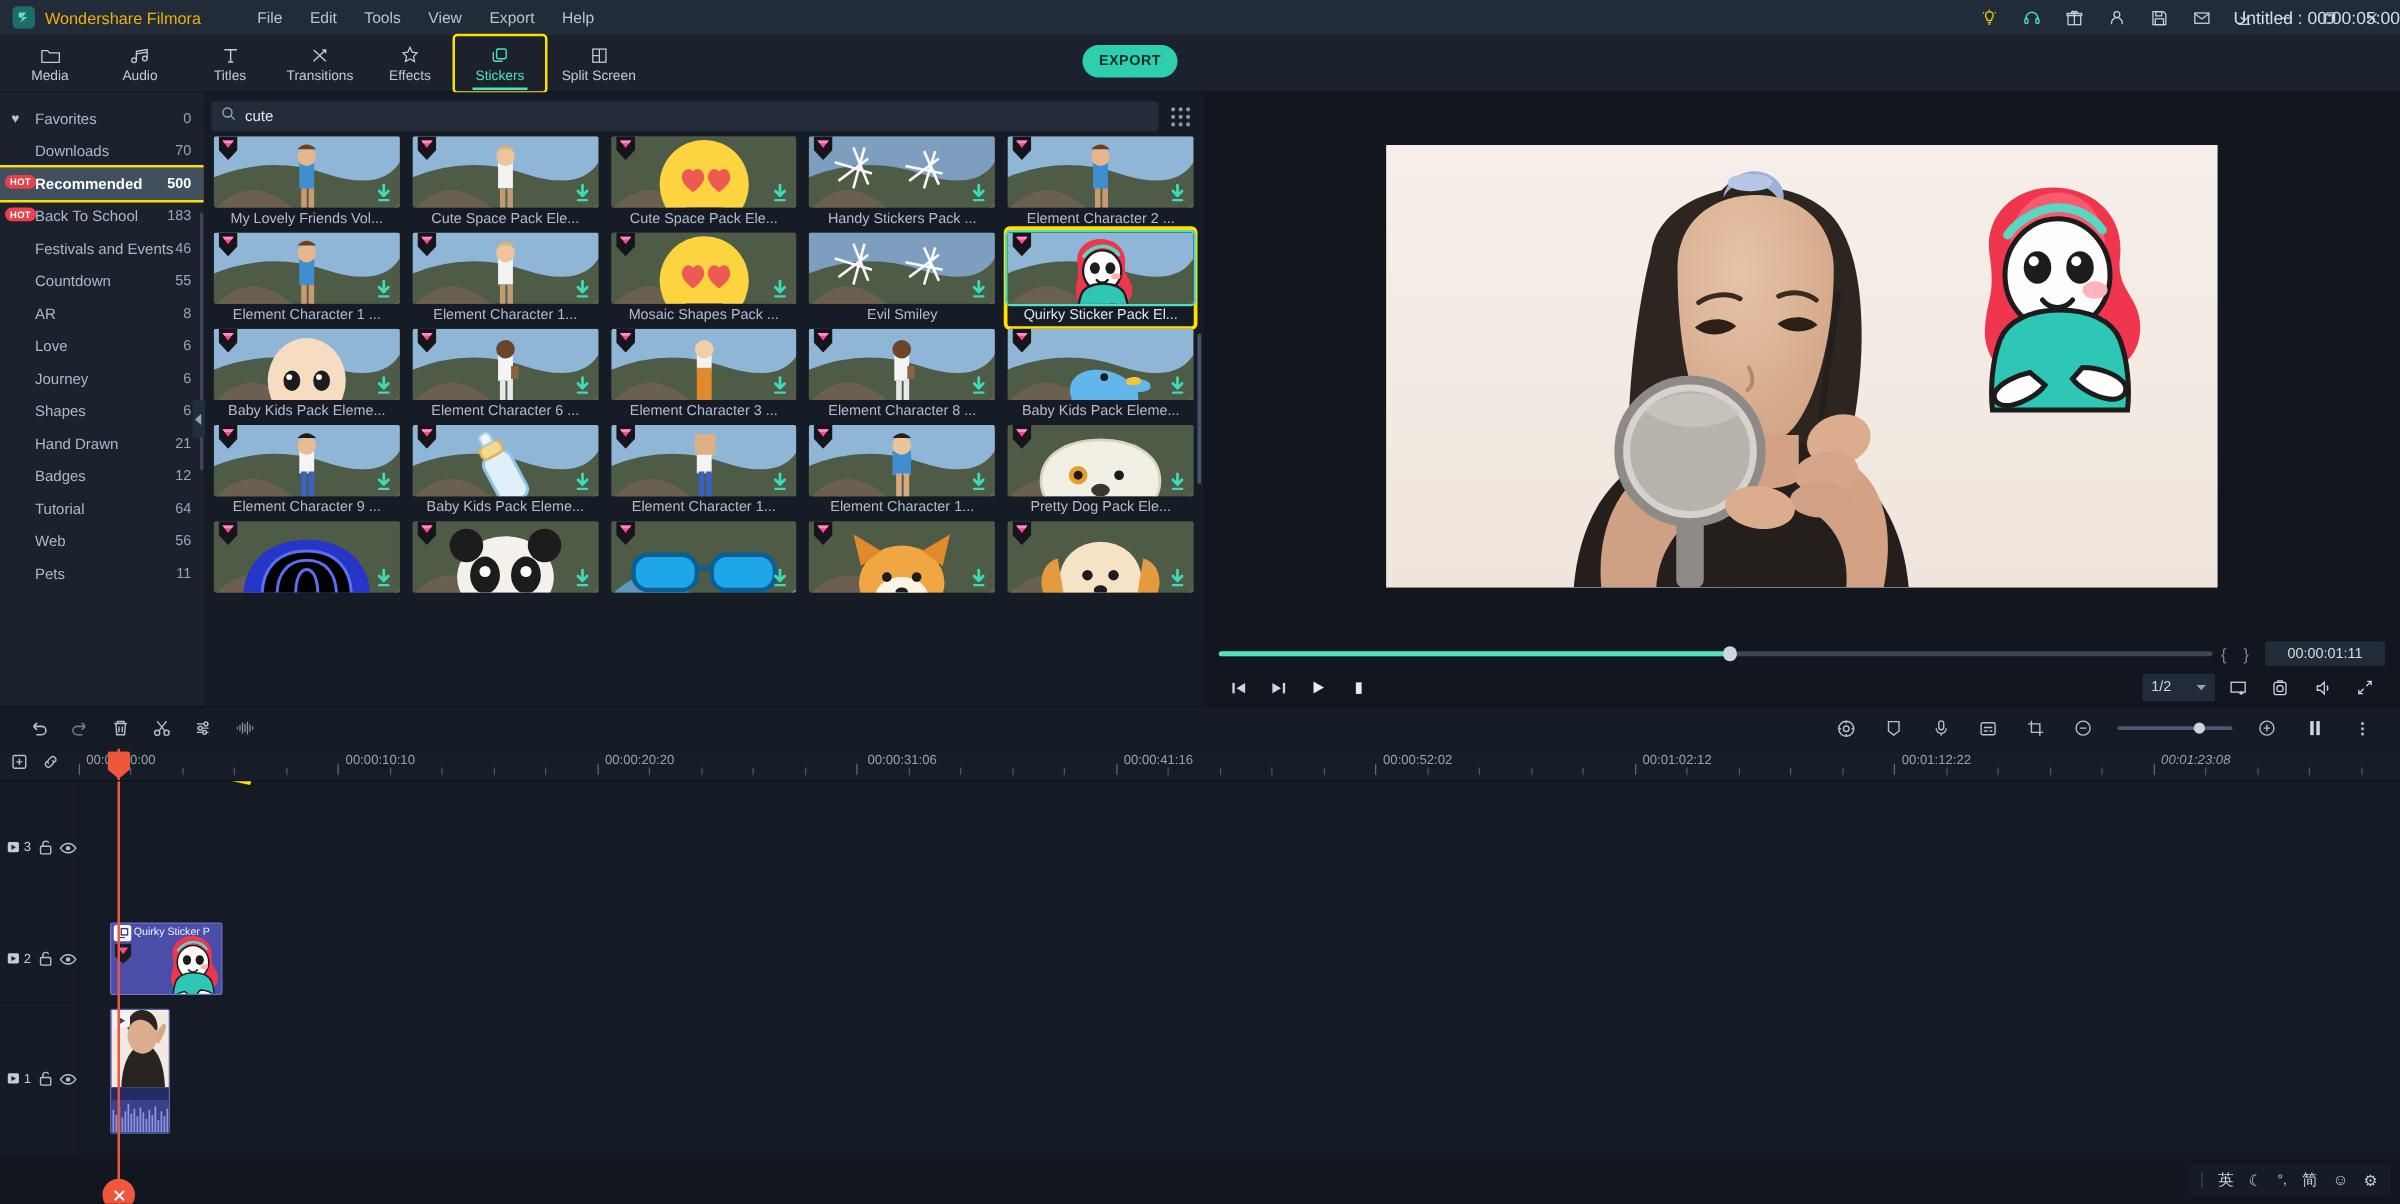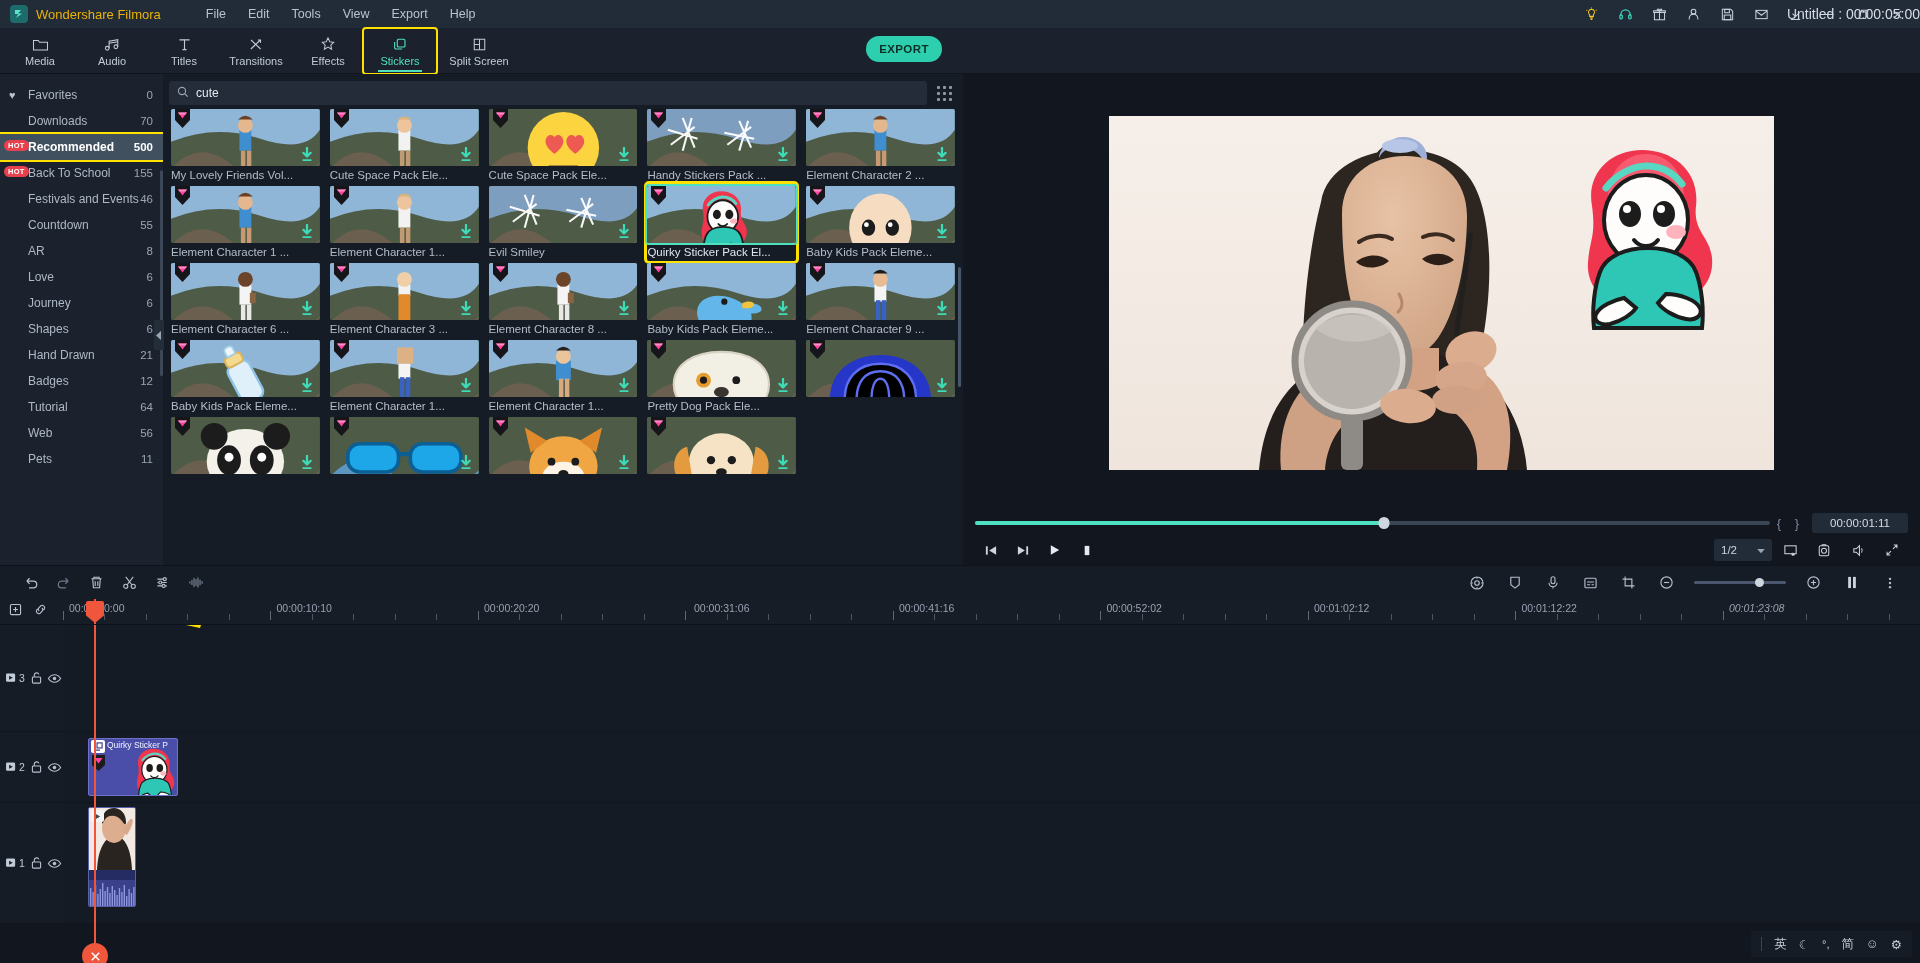--- a/index.html
+++ b/index.html
@@ -68,21 +68,21 @@
   #searchrow{height:28px;display:flex;align-items:center;padding:0 6px;background:#161c26;margin-top:5px;}
   #searchbox{flex:1;height:24px;background:#232c38;border-radius:3px;display:flex;align-items:center;padding:0 8px;gap:7px;}
   #searchbox input{background:transparent;border:0;outline:0;color:#e3e9f1;font-size:12px;
     font-family:"Liberation Sans",sans-serif;width:100%;}
   #gridicon{width:26px;display:flex;align-items:center;justify-content:center;margin-left:4px;}
   .dots{display:grid;grid-template-columns:repeat(3,3px);gap:3px;}
   .dots i{width:3px;height:3px;background:#8e99a8;border-radius:1px;display:block;}
 
   #grid{flex:1;position:relative;overflow:hidden;padding:0 8px;}
   #gridinner{display:grid;grid-template-columns:repeat(5,1fr);column-gap:10px;}
-  .cell{position:relative;padding-top:2px;}
+  .cell{position:relative;padding-top:2px;text-align:center;}
   .cell .lbl{font-size:11.5px;color:#b3bdca;height:18px;line-height:18px;overflow:hidden;white-space:nowrap;}
   .thumb{height:57px;border-radius:2px;position:relative;overflow:hidden;background:#3b4a45;}
   .thumb .bg{position:absolute;inset:0;}
   .gem{position:absolute;left:4px;top:0;width:15px;height:19px;z-index:3;}
   .dl{position:absolute;right:6px;bottom:4px;z-index:3;}
   .cell.selected .thumb{outline:2px solid #4fe0c0;}
   .cell.selected{outline:3px solid #ffe100;border-radius:2px;}
   .cell.selected .lbl{color:#dfe6ee;}
   #grid-scroll{position:absolute;right:2px;top:160px;width:3px;height:120px;background:#48556a;border-radius:2px;}
 
@@ -302,21 +302,21 @@
         <span class="ct">70</span>
       </div>
       <div class="cat active hlbox">
         <span class="hot">HOT</span>
         <span class="nm">Recommended</span>
         <span class="ct">500</span>
       </div>
       <div class="cat">
         <span class="hot">HOT</span>
         <span class="nm">Back To School</span>
-        <span class="ct">155</span>
+        <span class="ct">183</span>
       </div>
       <div class="cat">
         <span class="nm">Festivals and Events</span>
         <span class="ct">46</span>
       </div>
       <div class="cat">
         <span class="nm">Countdown</span>
         <span class="ct">55</span>
       </div>
       <div class="cat">
@@ -556,20 +556,42 @@
                   <path d="M0 0h15v11l-7.5 8L0 11z" fill="#15151a"></path>
                   <path d="M3 3.4h9l-4.5 6z" fill="#ff45a0"></path>
                   <path d="M3 3.4h9l-1.6 2.2H4.6z" fill="#ff8cc6"></path>
                 </svg>
                 <svg class="dl" width="14" height="15" viewBox="0 0 15 16">
                   <path d="M7.5 1v8M3.6 6.2l3.9 4 3.9-4" stroke="#3ddbb8" stroke-width="2.4" fill="none" stroke-linecap="round" stroke-linejoin="round"></path>
                   <path d="M3.4 14h8.2" stroke="#3ddbb8" stroke-width="1.8" stroke-linecap="round"></path>
                 </svg>
               </div>
               <div class="lbl">Element Character 1...</div>
+            </div>
+            <div class="cell">
+              <div class="thumb">
+                <svg class="bg" viewBox="0 0 100 57" preserveAspectRatio="none">
+                  <rect width="100" height="57" fill="#4e5b46"></rect>
+                  <path d="M0 40 Q20 18 44 40 T100 36 V57 H0Z" fill="#6b6050"></path>
+                  <circle cx="50" cy="26" r="24" fill="#fcd440"></circle>
+                  <path d="M38 22c0-4 4-6 6-3 2-3 6-1 6 3 0 4-6 8-6 8s-6-4-6-8z" fill="#ec5a52"></path>
+                  <path d="M52 22c0-4 4-6 6-3 2-3 6-1 6 3 0 4-6 8-6 8s-6-4-6-8z" fill="#ec5a52"></path>
+                  <path d="M40 38 q10 10 20 0 z" fill="#5b3a2e"></path>
+                </svg>
+                <svg class="gem" viewBox="0 0 15 19">
+                  <path d="M0 0h15v11l-7.5 8L0 11z" fill="#15151a"></path>
+                  <path d="M3 3.4h9l-4.5 6z" fill="#ff45a0"></path>
+                  <path d="M3 3.4h9l-1.6 2.2H4.6z" fill="#ff8cc6"></path>
+                </svg>
+                <svg class="dl" width="14" height="15" viewBox="0 0 15 16">
+                  <path d="M7.5 1v8M3.6 6.2l3.9 4 3.9-4" stroke="#3ddbb8" stroke-width="2.4" fill="none" stroke-linecap="round" stroke-linejoin="round"></path>
+                  <path d="M3.4 14h8.2" stroke="#3ddbb8" stroke-width="1.8" stroke-linecap="round"></path>
+                </svg>
+              </div>
+              <div class="lbl">Mosaic Shapes Pack ...</div>
             </div>
             <div class="cell">
               <div class="thumb">
                 <svg class="bg" viewBox="0 0 100 57" preserveAspectRatio="none">
                   <rect width="100" height="57" fill="#4e5b46"></rect>
                   <path d="M0 40 Q20 18 44 40 T100 36 V57 H0Z" fill="#6b6050"></path>
                   <path d="M0 22 Q30 10 60 20 T100 14 V0 H0Z" fill="#7e9ec0"></path>
                   <g stroke="#ffffff" stroke-width="1.4" fill="none" opacity=".95">
                     <path d="M24 6l8 20M14 14l20 6M16 24l16-12M30 6l-6 22"></path>
                     <path d="M62 8l8 18M52 16l20 4M54 24l16-12M68 8l-6 20"></path>

